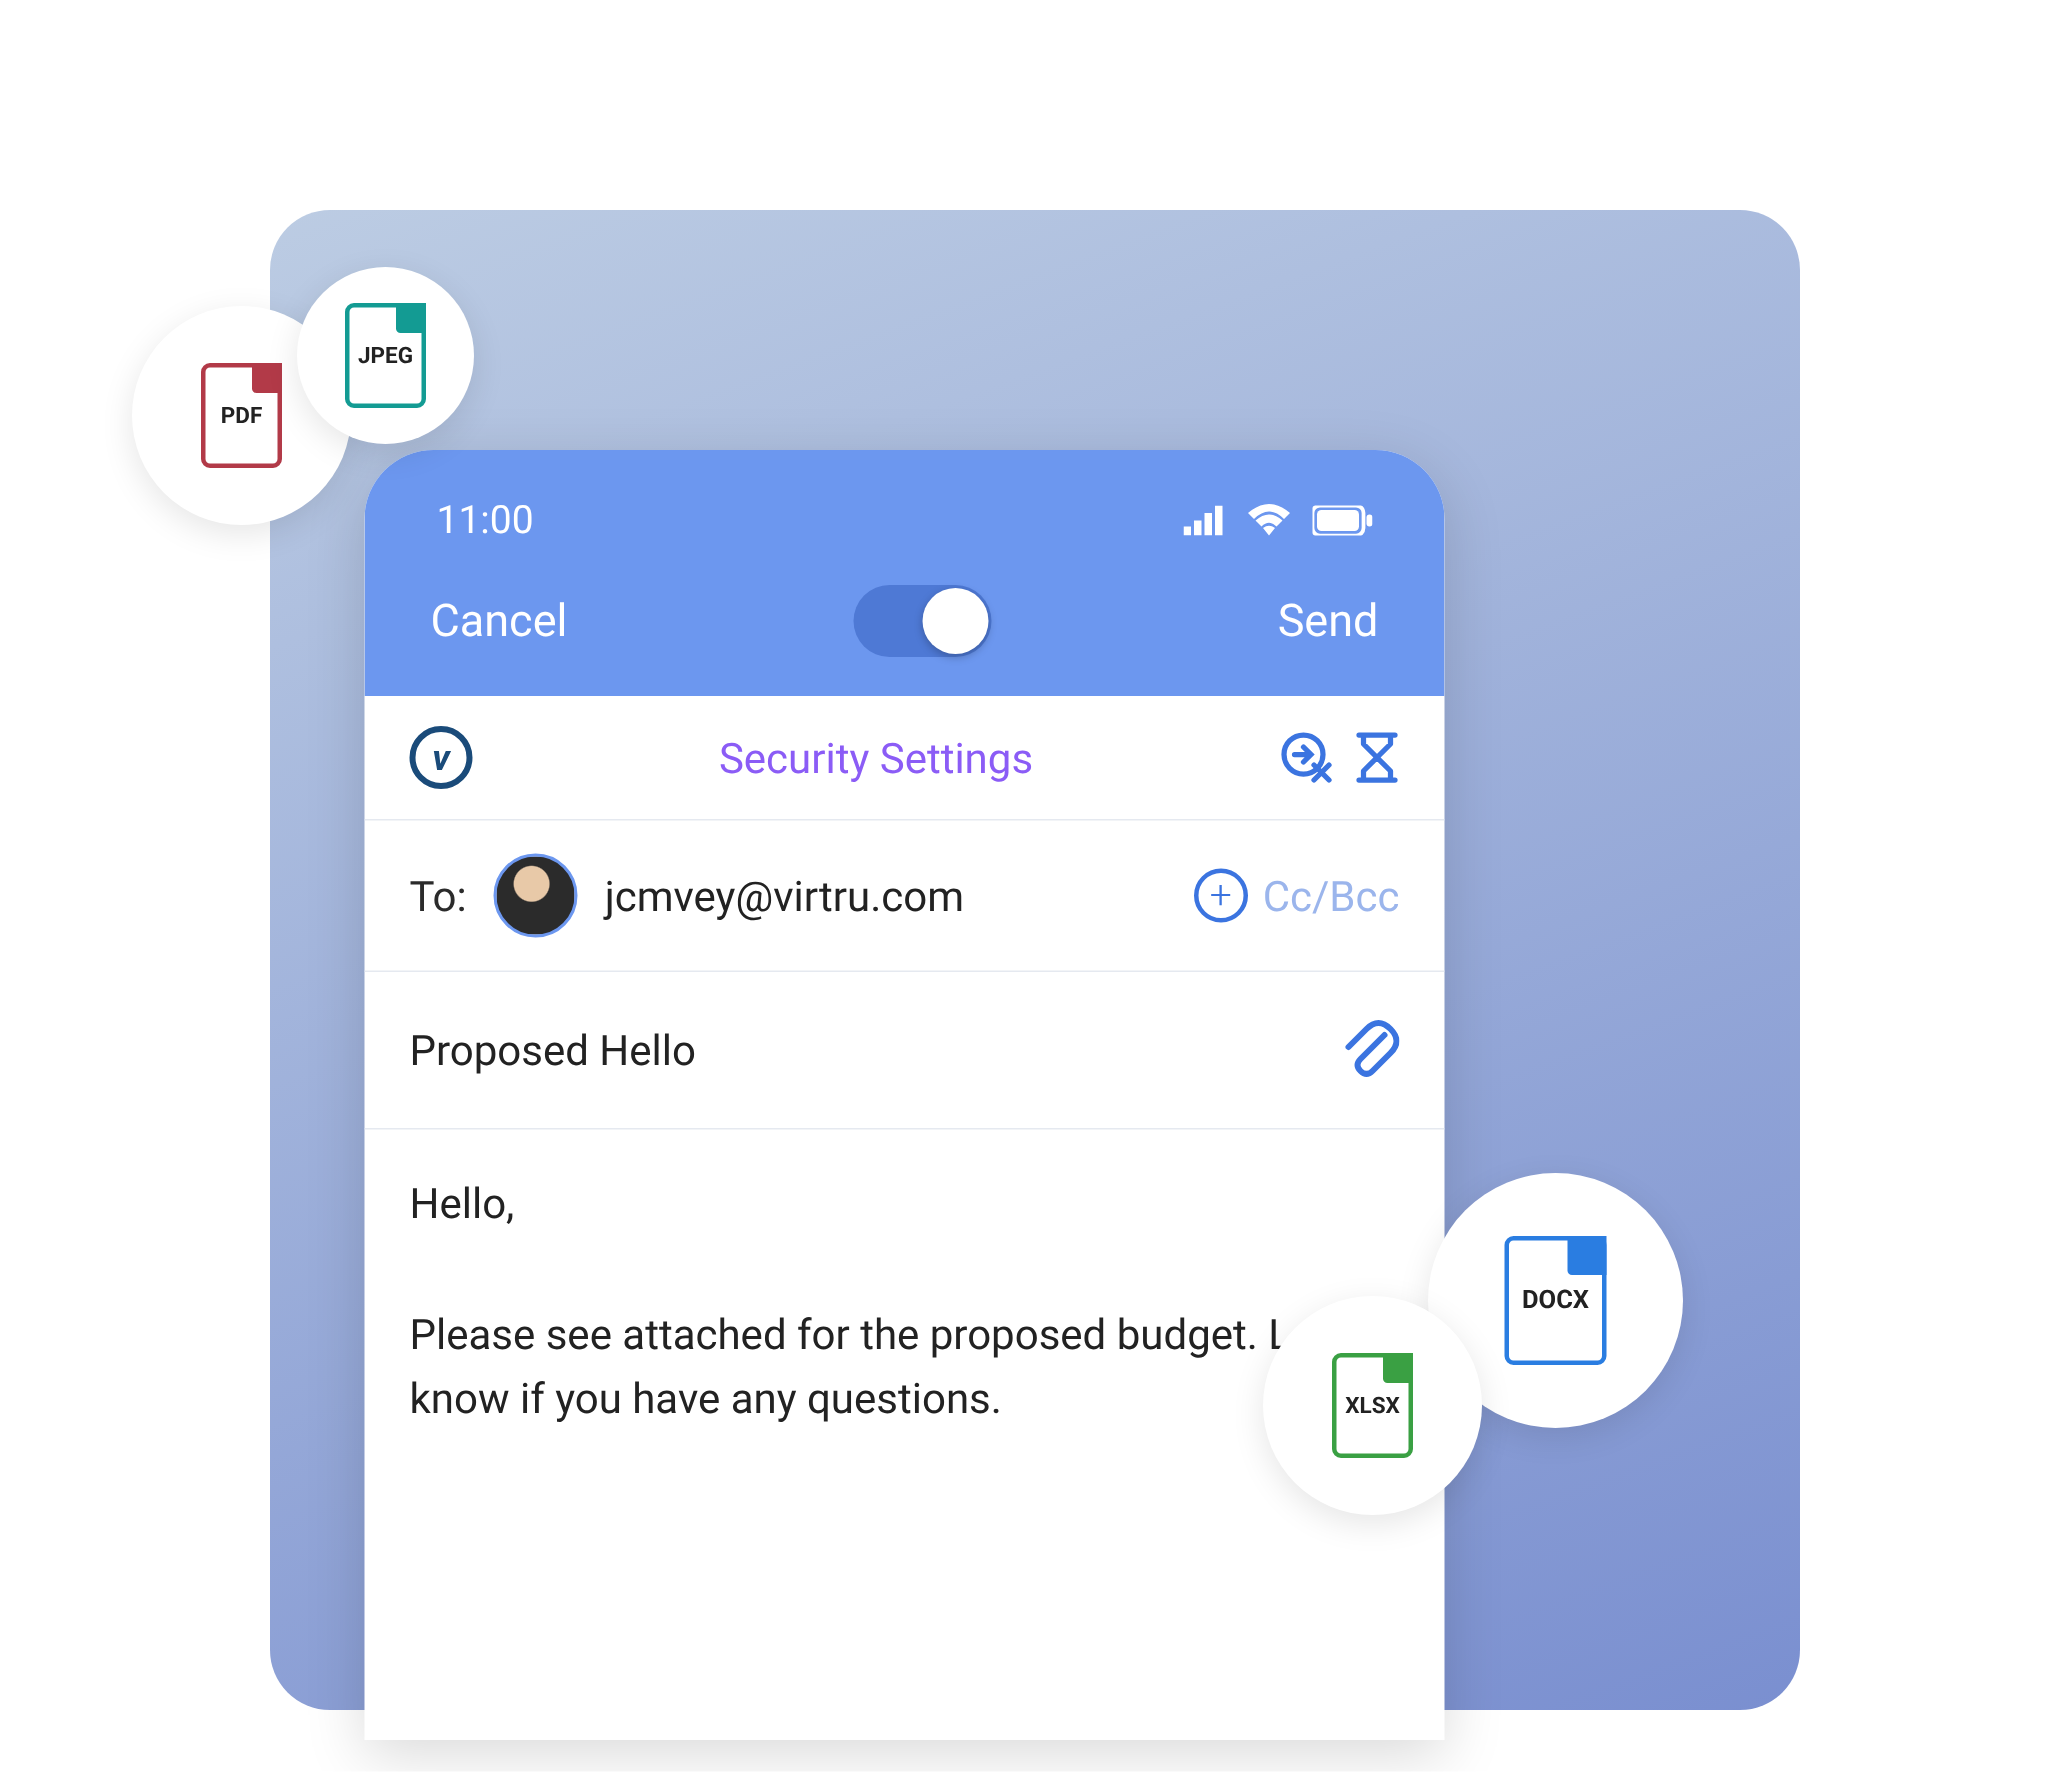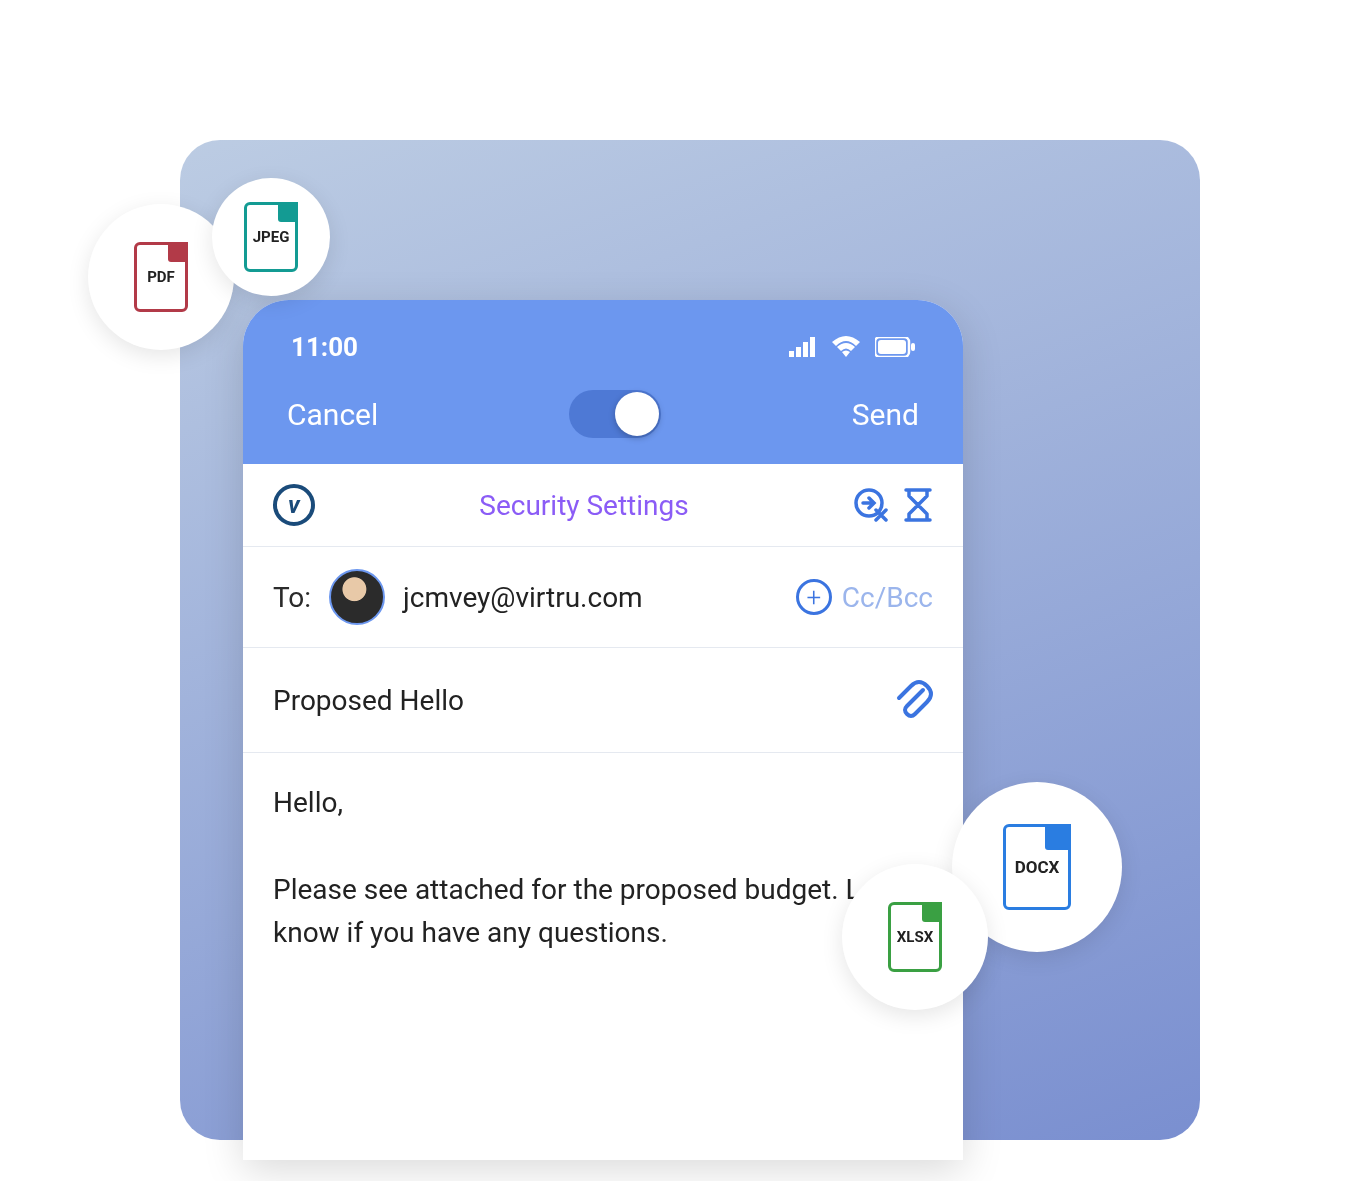--- a/index.html
+++ b/index.html
@@ -35,21 +35,21 @@
   background: #6c97ef;
   padding-top: 32px;
 }
 .status-bar {
   display: flex;
   justify-content: space-between;
   align-items: center;
   padding: 0 48px 18px 48px;
   color: #fff;
   font-size: 26px;
-  font-weight: 700;
+  font-weight: 400;
 }
 .status-icons { display: flex; gap: 14px; align-items: center; }
 .nav-bar {
   display: flex;
   justify-content: space-between;
   align-items: center;
   padding: 10px 44px 26px 44px;
   color: #fff;
   font-size: 30px;
   font-weight: 400;
@@ -147,21 +147,21 @@
 .badge {
   position: absolute;
   background: #fff;
   border-radius: 50%;
   display: flex;
   align-items: center;
   justify-content: center;
   box-shadow: 0 6px 22px rgba(0,0,0,0.10);
 }
 .badge.pdf  { left: 88px;  top: 204px; width: 146px; height: 146px; }
-.badge.jpeg { left: 212px; top: 178px; width: 118px; height: 118px; }
+.badge.jpeg { left: 198px; top: 178px; width: 118px; height: 118px; }
 .badge.docx { left: 952px; top: 782px; width: 170px; height: 170px; }
 .badge.xlsx { left: 842px; top: 864px; width: 146px; height: 146px; }
 
 .file-icon {
   position: relative;
   width: 54px;
   height: 70px;
   border: 3px solid;
   border-radius: 6px;
   display: flex;

